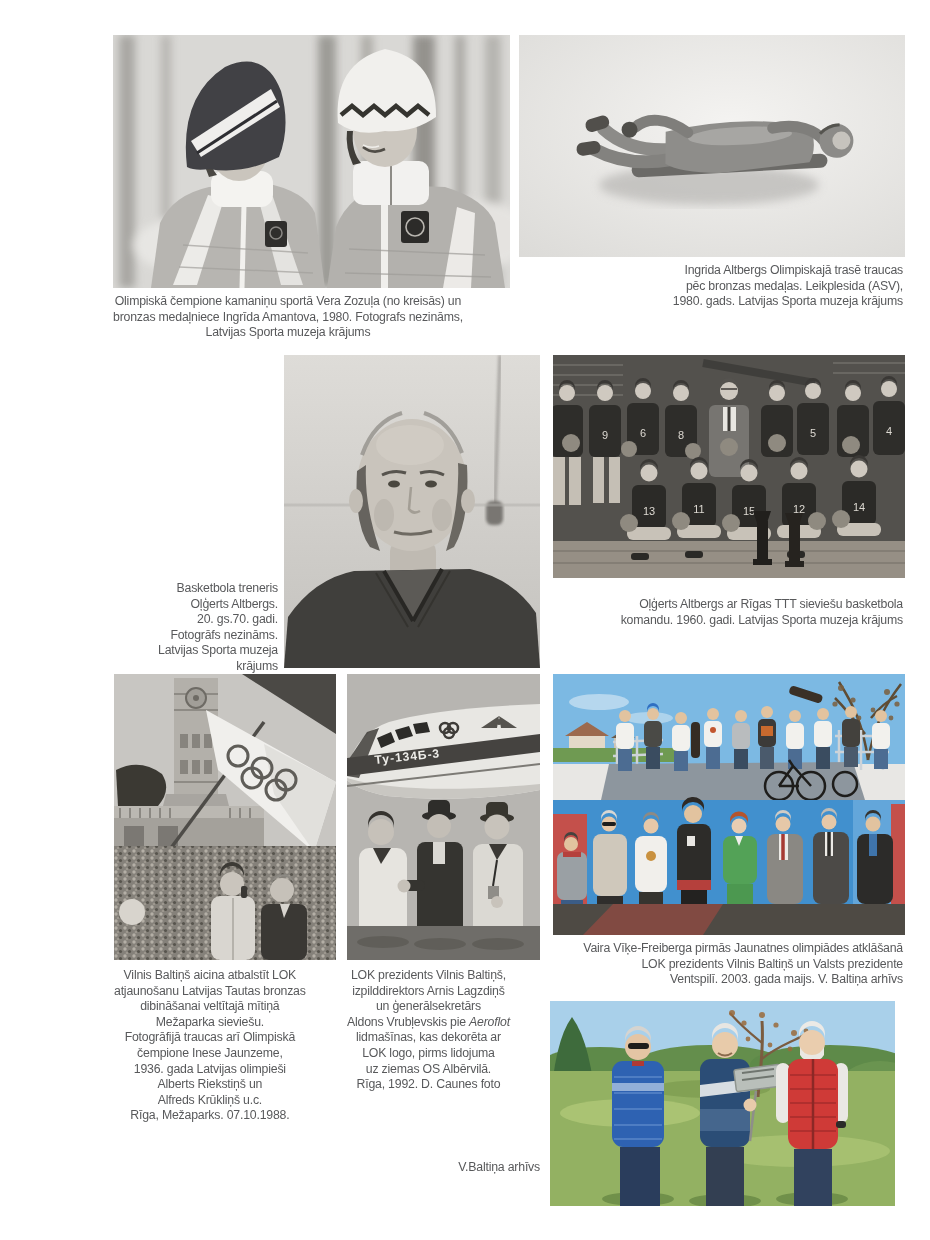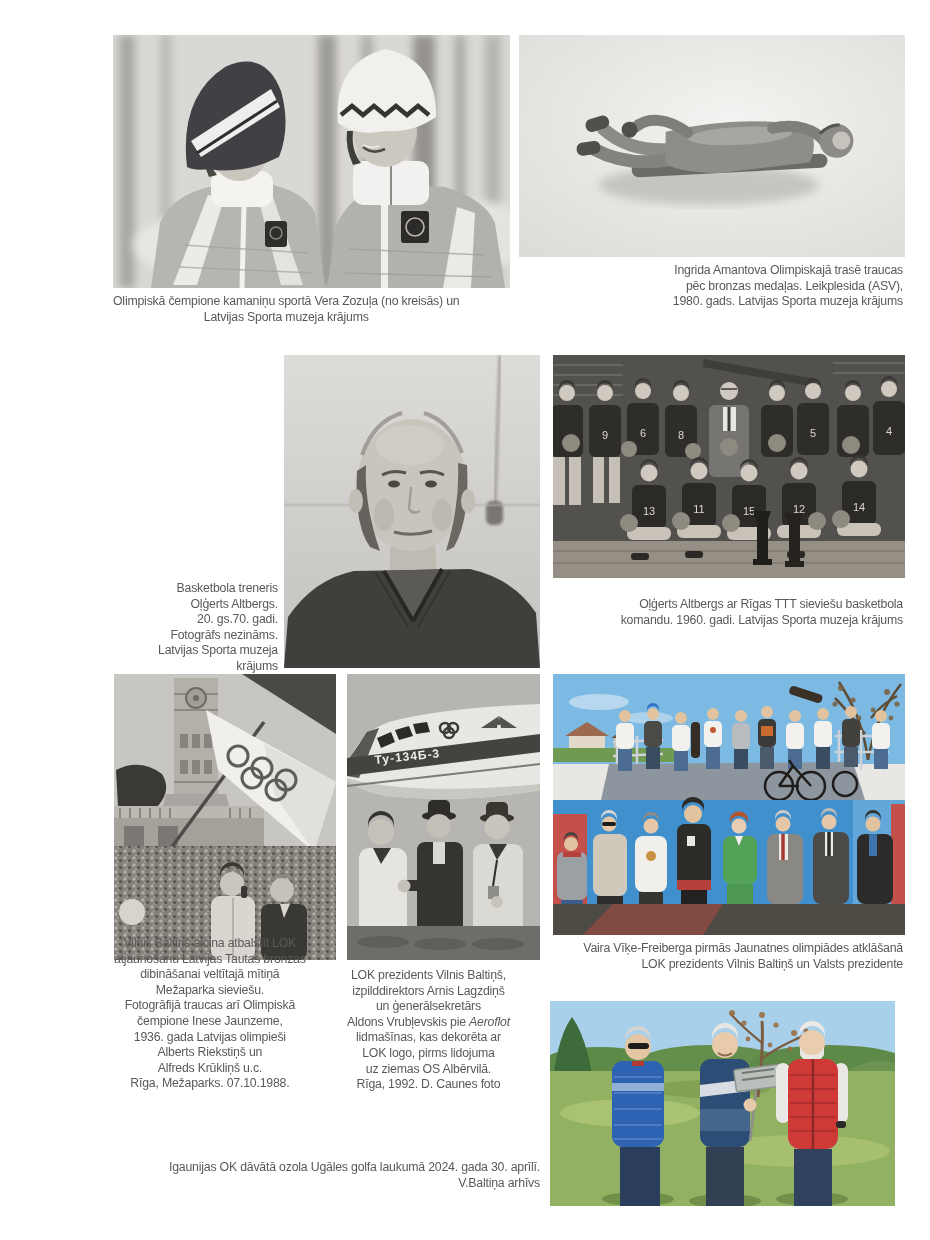--- a/index.html
+++ b/index.html
@@ -76,20 +76,21 @@
         <path d="M240,96 Q238,116 248,128 L240,130 Q232,112 234,96 Z" fill="#403e39"></path>
         <path d="M225,88 Q220,28 272,14 Q324,24 323,82 Q300,98 272,96 Q244,102 225,88 Z" fill="#f1f0ed"></path>
         <path d="M228,80 l11,-9 11,9 11,-9 11,9 11,-9 11,9 11,-9 11,9" stroke="#35342f" stroke-width="4.5" fill="none"></path>
         <rect x="288" y="176" width="28" height="32" rx="3" fill="#2c2b29"></rect>
         <circle cx="302" cy="192" r="9" fill="none" stroke="#b9b6b0" stroke-width="1.6"></circle>
       </g>
     </svg>
   </figure>
   <div class="caption alignL" style="left:113px;top:294px">
       <div class="cap-line">Olimpiskā čempione kamaniņu sportā Vera Zozuļa (no kreisās) un</div>
+      <div class="cap-line">bronzas medaļniece Ingrīda Amantova, 1980. Fotografs nezināms,</div>
       <div class="cap-line">Latvijas Sporta muzeja krājums</div>
     </div>
 
   <figure class="photo" style="left:519px;top:35px;width:386px;height:222px">
     <svg viewBox="0 0 386 222">
       <defs>
         <radialGradient id="p2g" cx="55%" cy="40%" r="80%">
           <stop offset="0%" stop-color="#f4f3f1"></stop>
             <stop offset="100%" stop-color="#dcdbd8"></stop>
         </radialGradient>
@@ -110,21 +111,21 @@
         <path d="M255,96 C280,92 298,100 306,112" stroke="#7f7e7b" stroke-width="11" fill="none" stroke-linecap="round"></path>
         <path d="M170,96 C150,80 130,78 118,88" stroke="#7f7e7b" stroke-width="11" fill="none" stroke-linecap="round"></path>
         <circle cx="112" cy="90" r="8" fill="#4f4e4a"></circle>
         <circle cx="318" cy="112" r="17" fill="#8c8b88"></circle>
         <circle cx="323" cy="112" r="9" fill="#c6c3bd"></circle>
         <path d="M302,104 Q310,96 322,96" stroke="#55544f" stroke-width="3" fill="none"></path>
       </g>
     </svg>
   </figure>
   <div class="caption alignR" style="right:27px;top:263px">
-      <div class="cap-line">Ingrida Amantova Olimpiskajā trasē traucas</div>
+      <div class="cap-line">Ingrida Altbergs Olimpiskajā trasē traucas</div>
       <div class="cap-line">pēc bronzas medaļas. Leikplesida (ASV),</div>
       <div class="cap-line">1980. gads. Latvijas Sporta muzeja krājums</div>
     </div>
 
   <figure class="photo" style="left:284px;top:355px;width:256px;height:313px">
     <svg viewBox="0 0 256 313">
       <defs>
         <linearGradient id="p3g" x1="0" y1="0" x2="0" y2="1">
           <stop offset="0%" stop-color="#dedcd8"></stop>
             <stop offset="100%" stop-color="#c4c2be"></stop>
@@ -381,21 +382,21 @@
         <rect x="97" y="222" width="44" height="64" rx="9" fill="#d9d6d0"></rect>
         <line x1="119" y1="224" x2="119" y2="286" stroke="#b5b2ab" stroke-width="2"></line>
         <rect x="127" y="212" width="6" height="12" rx="2" fill="#3a3834"></rect>
         <circle cx="168" cy="216" r="12" fill="#c6c1b9"></circle>
         <path d="M157,212 a12,12 0 0 1 22,-4 l0,-2 a12,12 0 0 0 -22,4 Z" fill="#8d8a84"></path>
         <rect x="147" y="230" width="46" height="56" rx="8" fill="#3a3834"></rect>
         <polygon points="166,230 170,244 176,230" fill="#d8d5cf"></polygon>
       </g>
     </svg>
   </figure>
-  <div class="caption alignL" style="left:114px;top:936px">
+  <div class="caption alignL" style="left:114px;top:968px">
       <div class="cap-line">Vilnis Baltiņš aicina atbalstīt LOK</div>
       <div class="cap-line">atjaunošanu Latvijas Tautas bronzas</div>
       <div class="cap-line">dibināšanai veltītajā mītiņā</div>
       <div class="cap-line">Mežaparka sieviešu.</div>
       <div class="cap-line">Fotogrāfijā traucas arī Olimpiskā</div>
       <div class="cap-line">čempione Inese Jaunzeme,</div>
       <div class="cap-line">1936. gada Latvijas olimpieši</div>
       <div class="cap-line">Alberts Riekstiņš un</div>
       <div class="cap-line">Alfreds Krūkliņš u.c.</div>
       <div class="cap-line">Rīga, Mežaparks. 07.10.1988.</div>
@@ -647,20 +648,21 @@
             <rect x="308" y="230" width="28" height="28" fill="#222120"></rect>
           </g>
       </g>
       <rect x="0" y="230" width="352" height="31" fill="#4e4a44"></rect>
       <polygon points="60,230 170,230 150,261 30,261" fill="#8e4a42" opacity="0.8"></polygon>
     </svg>
   </figure>
   <div class="caption alignR" style="right:27px;top:941px">
       <div class="cap-line">Vaira Vīķe-Freiberga pirmās Jaunatnes olimpiādes atklāšanā</div>
       <div class="cap-line">LOK prezidents Vilnis Baltiņš un Valsts prezidente</div>
+      <div class="cap-line">Ventspilī. 2003. gada maijs. V. Baltiņa arhīvs</div>
     </div>
 
   <figure class="photo" style="left:550px;top:1001px;width:345px;height:205px">
     <svg viewBox="0 0 345 205">
       <rect width="345" height="70" fill="#a9d0ea"></rect>
       <g>
         <ellipse cx="50" cy="64" rx="60" ry="18" fill="#5e8a49"></ellipse>
         <ellipse cx="160" cy="60" rx="70" ry="16" fill="#648e4c"></ellipse>
         <ellipse cx="280" cy="64" rx="80" ry="20" fill="#5e8a49"></ellipse>
         <path d="M0,110 Q4,40 22,16 Q42,44 46,112 Z" fill="#3e6b3c"></path>
@@ -737,17 +739,16 @@
             <line x1="240" y1="116" x2="286" y2="116"></line>
             <line x1="240" y1="130" x2="286" y2="130"></line>
         </g>
         <line x1="263" y1="58" x2="263" y2="148" stroke="#8c2826" stroke-width="2.5"></line>
         <rect x="286" y="120" width="10" height="7" rx="3" fill="#2b2b29"></rect>
         <rect x="244" y="148" width="38" height="57" fill="#31425e"></rect>
       </g>
     </svg>
   </figure>
   <div class="caption alignR" style="right:390px;top:1160px">
-      <div class="cap-line">Igaunijas OK dāvātā ozola Ugāles golfa laukumā 2024. gada 30. aprīlī.</div>
       <div class="cap-line">V.Baltiņa arhīvs</div>
     </div>
 
 </div>
 
 </body></html>

